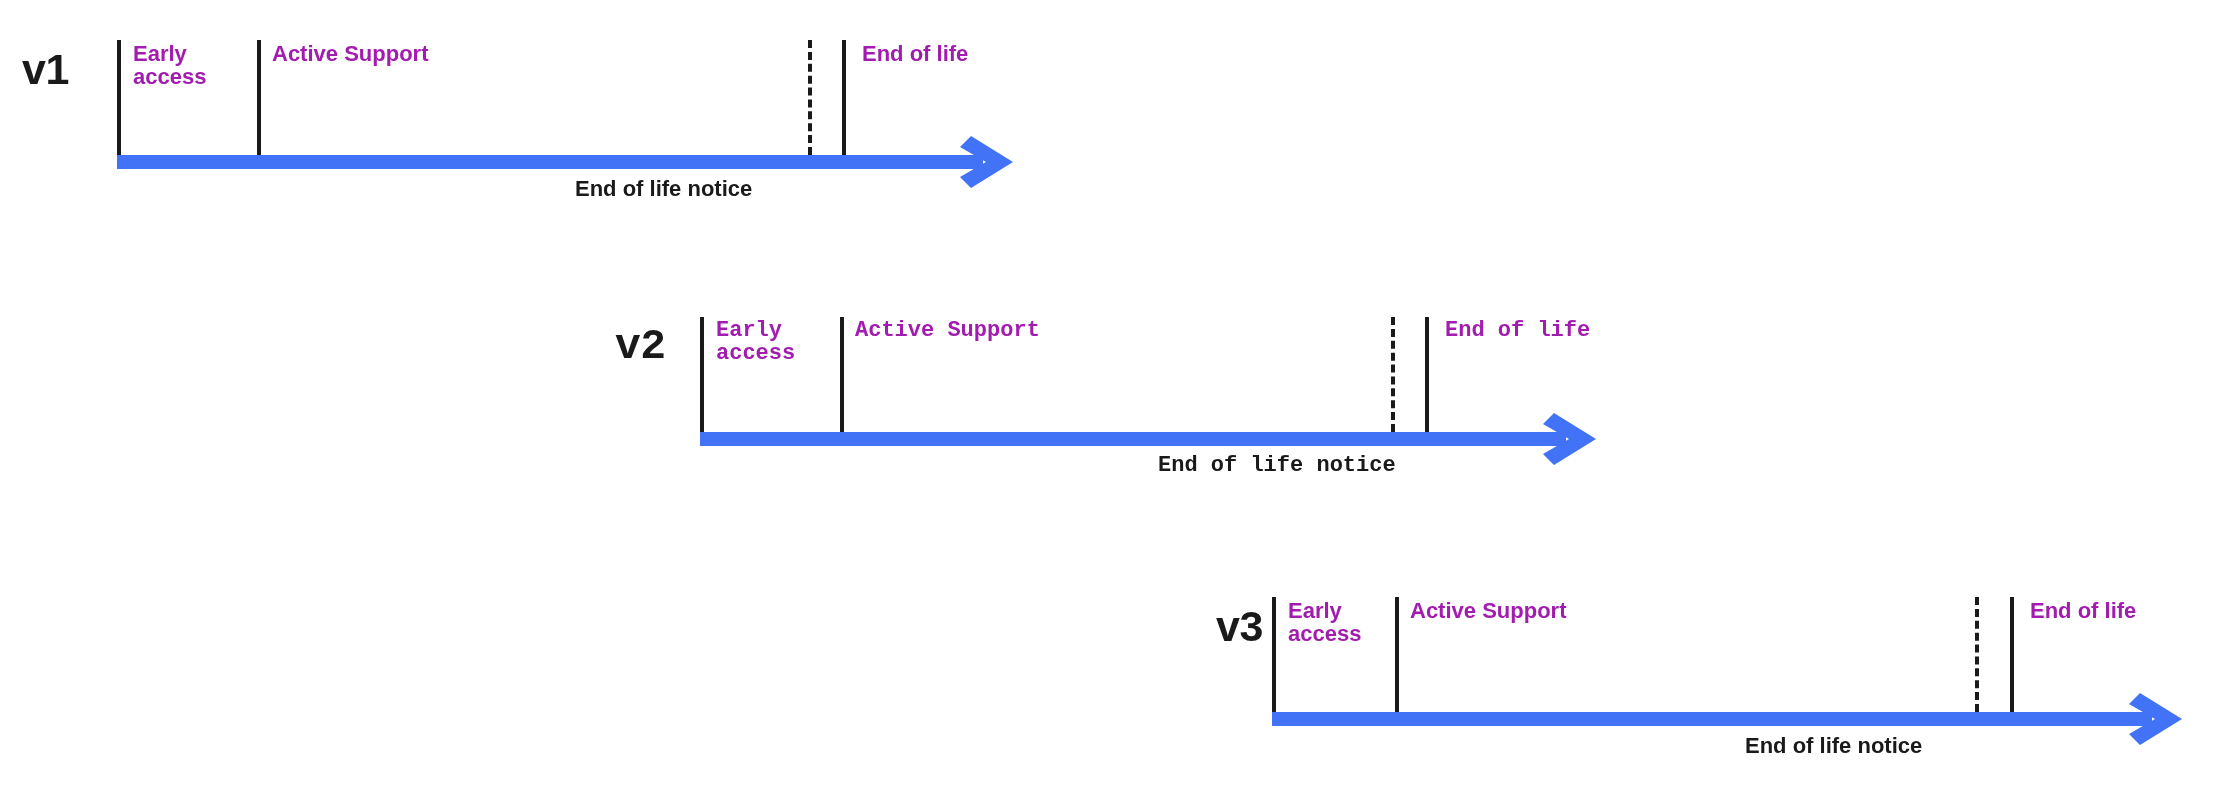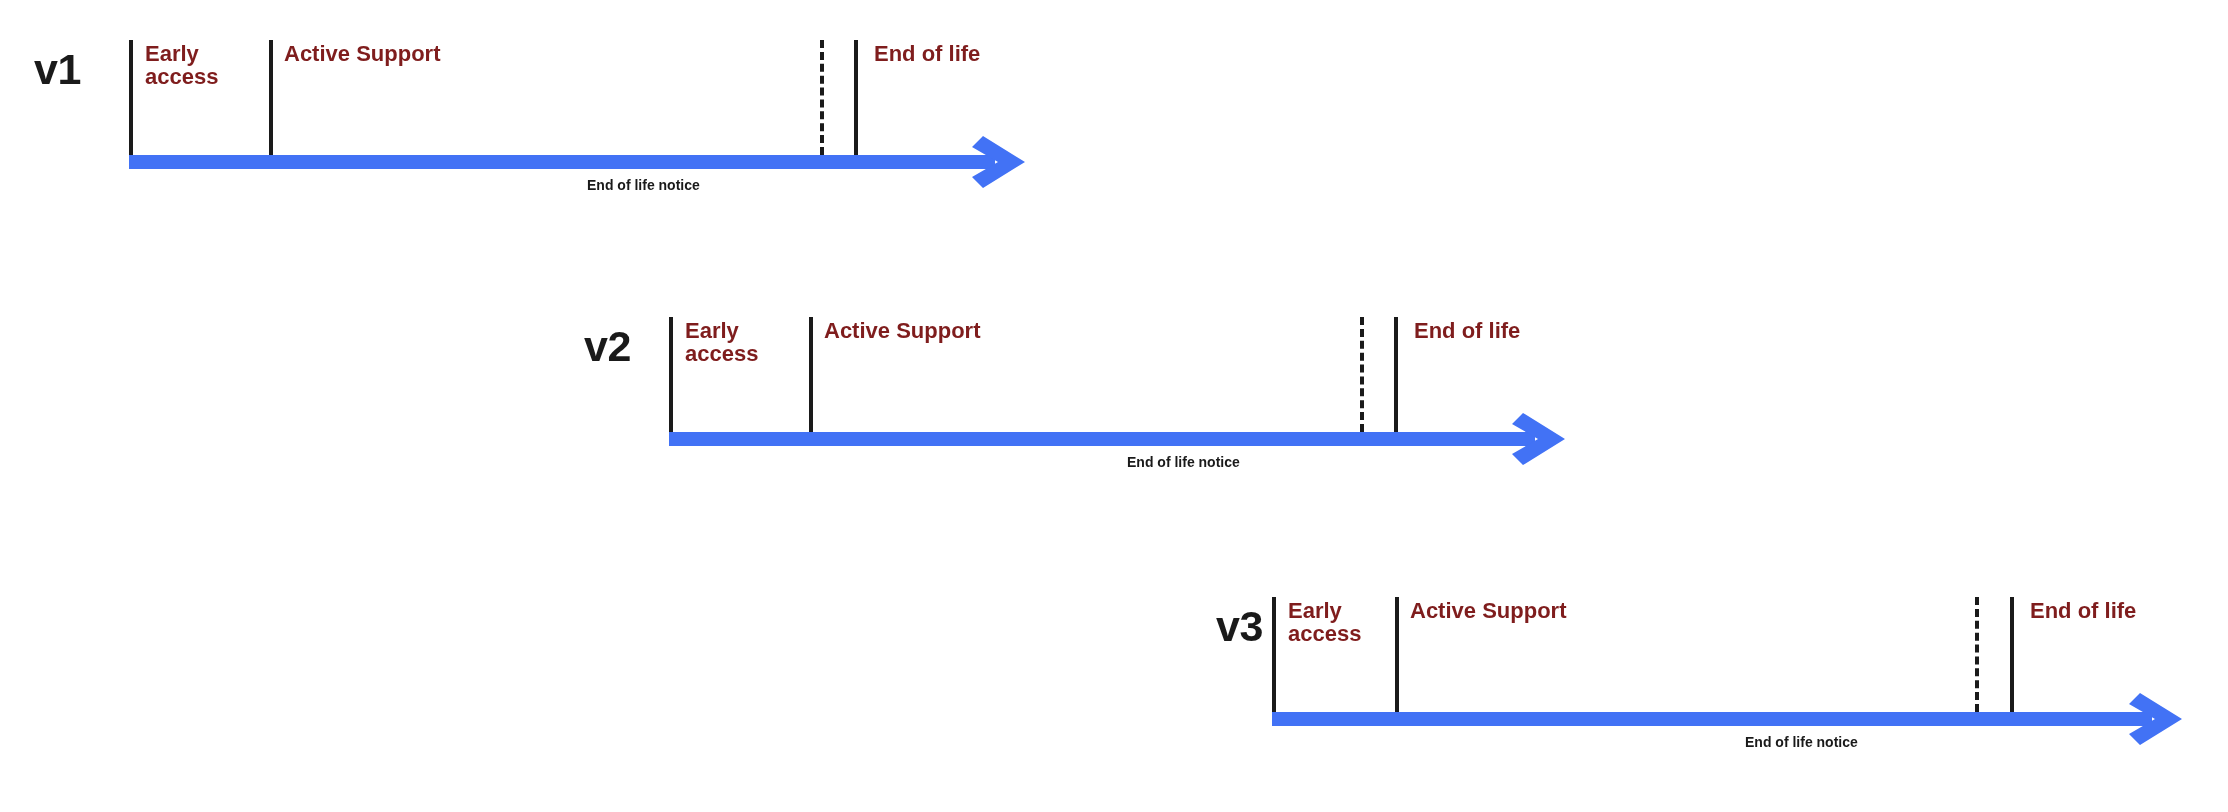--- a/index.html
+++ b/index.html
@@ -51,51 +51,51 @@
     border-left: 4px dashed #1a1a1a;
   }
 
   
   .phase-label {
     position: absolute;
     font-size: 22px;
     font-weight: bold;
     line-height: 1.05;
     white-space: pre-line;
-    color: #7f1d1d;
+    color: #a21caf;
   }
 
   
   .shaft {
     position: absolute;
     height: 14px;
   }
 
   
   .arrow-head {
     position: absolute;
     display: block;
   }
 
   
   .notice-label {
     position: absolute;
-    font-size: 14px;
+    font-size: 22px;
     font-weight: bold;
     line-height: 1;
     white-space: nowrap;
     color: #1a1a1a;
   }
 </style>
 </head>
 <body>
 
 <div class="canvas">
 
-  <div class="track" style="left:12px; top:0px; width:1030px; height:215px;">
+  <div class="track" style="left:0px; top:0px; width:1030px; height:215px;">
 
     <div class="version-label" style="left:22px; top:48px;">v1</div>
 
     <div class="tick" style="left:117px; top:40px; height:115px;"></div>
 
     <div class="tick" style="left:257px; top:40px; height:115px;"></div>
 
     <div class="tick dashed" style="left:808px; top:40px; height:115px;"></div>
 
     <div class="tick" style="left:842px; top:40px; height:115px;"></div>
@@ -109,21 +109,21 @@
 
     <div class="shaft" style="left:117px; top:155px; width:866px; background:#4272F5;"></div>
 
     <svg class="arrow-head" style="left:960px; top:136px;" width="56" height="52" viewBox="0 0 56 52">
       <polygon points="11,0 0,11 26,26 0,41 11,52 53,26" fill="#4272F5"></polygon>
     </svg>
 
     <div class="notice-label" style="left:575px; top:178px;">End of life notice</div>
   </div>
 
-  <div class="track" style="left:552px; top:277px; width:1030px; height:215px;">
+  <div class="track" style="left:583px; top:277px; width:1030px; height:215px;font-family:Liberation Mono, monospace;">
 
     <div class="version-label" style="left:32px; top:48px;">v2</div>
 
     <div class="tick" style="left:117px; top:40px; height:115px;"></div>
 
     <div class="tick" style="left:257px; top:40px; height:115px;"></div>
 
     <div class="tick dashed" style="left:808px; top:40px; height:115px;"></div>
 
     <div class="tick" style="left:842px; top:40px; height:115px;"></div>

